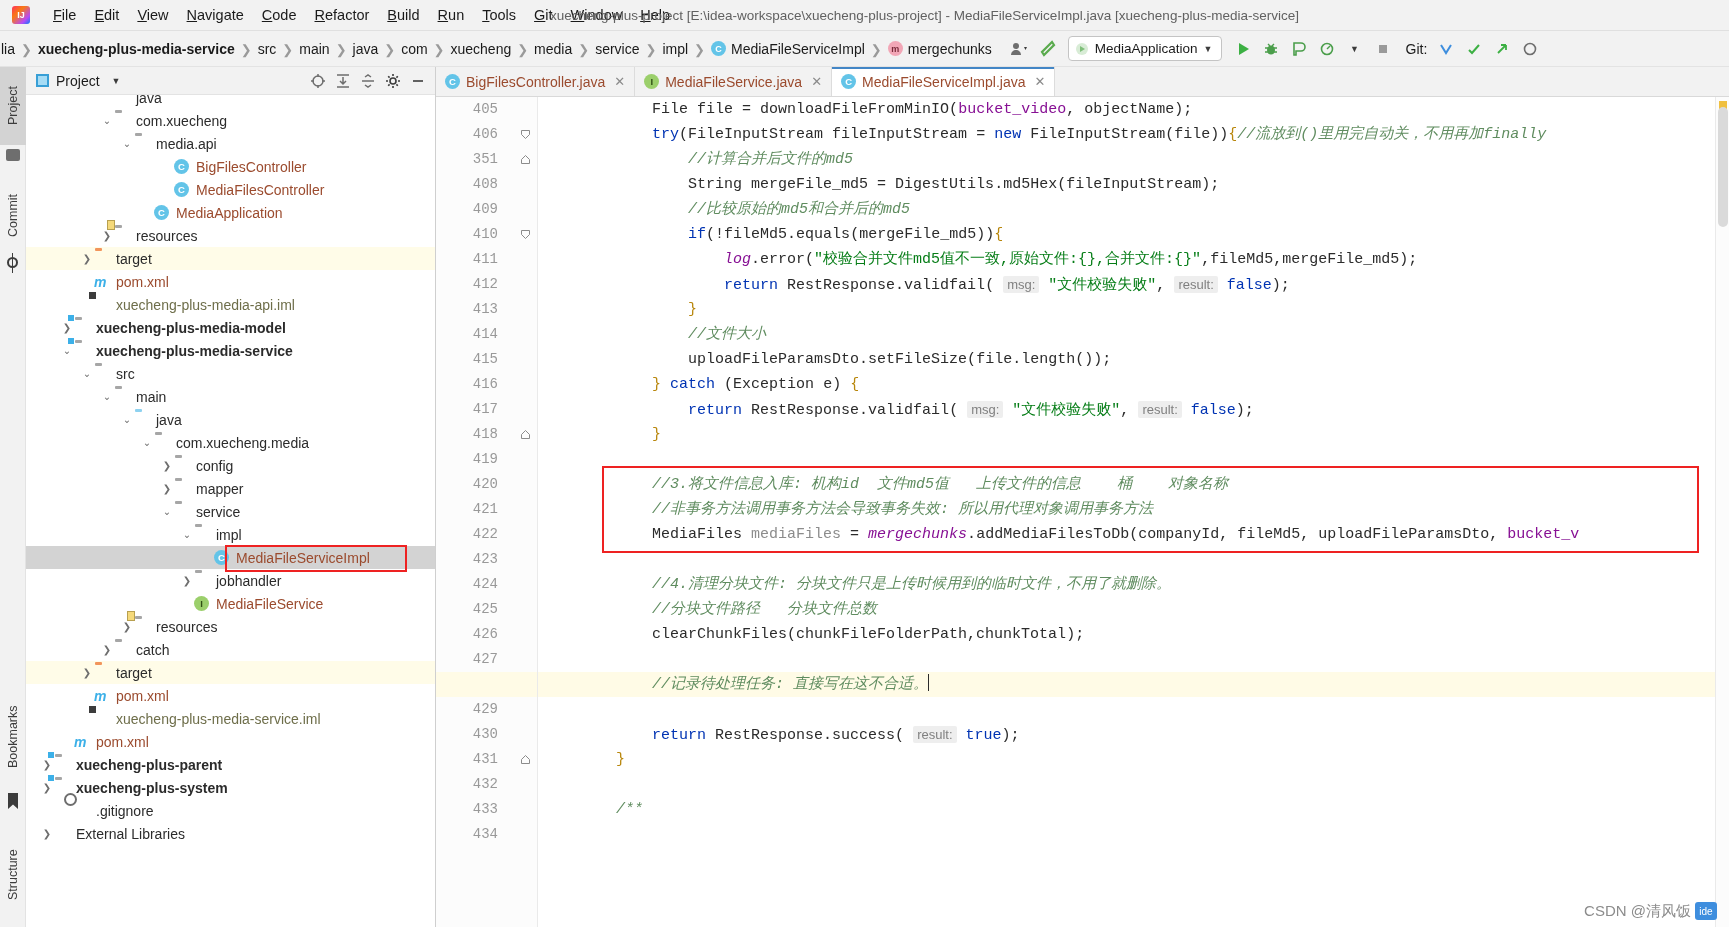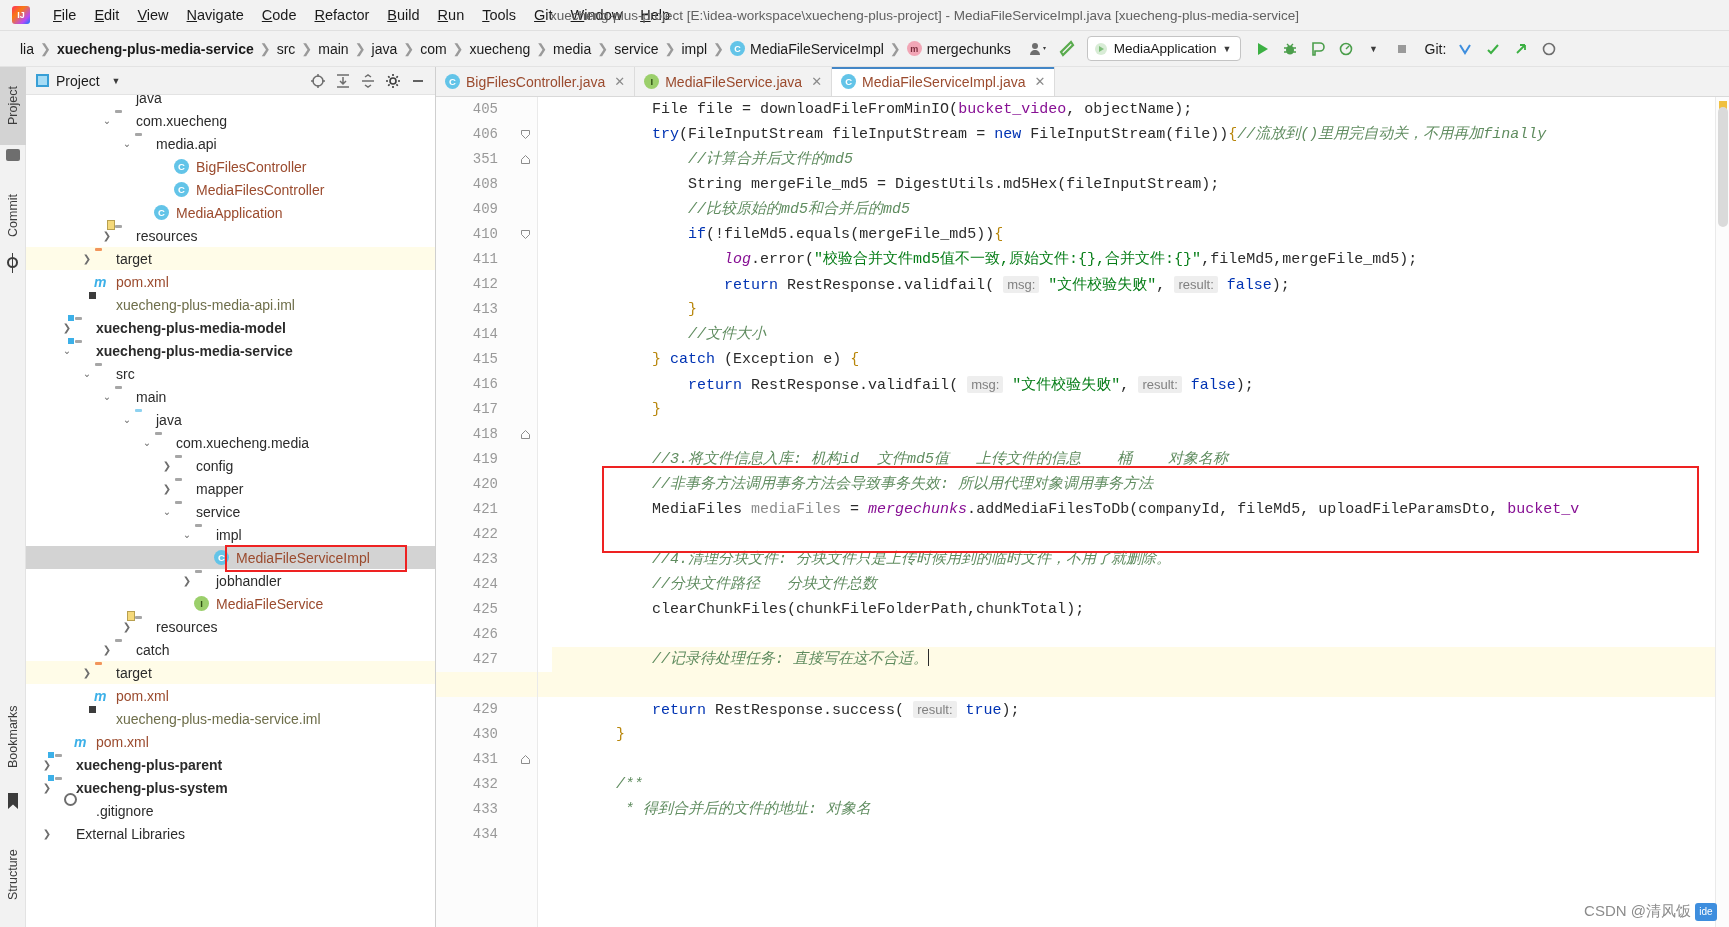--- a/index.html
+++ b/index.html
@@ -39,21 +39,21 @@
     font-size:13.5px; color:#616161; pointer-events:none;
   }
   #win-title-inner{ padding-left:120px; }
 
   
   #navrow {
     position:absolute; left:0; top:31px; width:1729px; height:36px;
     background:#f2f2f2; display:flex; align-items:center;
     border-bottom:1px solid #e3e3e3;
   }
-  #crumbs { display:flex; align-items:flex-start; padding-left:20px; }
+  #crumbs { display:flex; align-items:flex-end; padding-left:1px; }
   .crumb { font-size:14px; color:#1a1a1a; display:flex; align-items:center; white-space:nowrap;}
   .crumb.bold { font-weight:bold; }
   .crumb-sep { color:#9a9a9a; margin:0 6px; font-size:13px; }
   .crumb .cicon {
     width:15px; height:15px; border-radius:50%; margin-right:5px;
     display:inline-flex; align-items:center; justify-content:center;
     font-size:9px; color:#fff; font-weight:bold; flex:0 0 auto;
   }
   .cicon.cls { background:#63c4e8; }
   .cicon.mth { background:#f2a6b6; color:#7a2b3b; }
@@ -226,21 +226,21 @@
   #markerbar {
     position:absolute; right:0; top:30px; width:14px; bottom:0;
     background:#fcfcfc; border-left:1px solid #eaeaea;
   }
   #marker-warn { position:absolute; right:2px; top:4px; width:8px; height:8px; background:#f0c040;}
   #scroll-thumb { position:absolute; right:1px; top:10px; width:10px; height:120px; background:#dadada; border-radius:5px;}
 
   
   #watermark {
     position:absolute; right:12px; bottom:6px;
-    font-size:15px; color:#8c8c8c; display:flex; align-items:center; gap:4px;
+    font-size:15px; color:#8c8c8c; display:flex; align-items:flex-start; gap:4px;
   }
   #wm-badge{
     width:22px;height:18px;background:#3e8ede;border-radius:3px;color:#fff;
     font-size:10px; display:flex;align-items:center;justify-content:center;
   }
   .ico { display:block; }
 </style>
 </head>
 <body>
 
@@ -747,39 +747,39 @@
       <div class="cline">        <span class="plain">File</span> <span class="plain">file</span> = <span class="plain">downloadFileFromMinIO</span><span class="plain">(</span><span class="fld">bucket_video</span>, <span class="plain">objectName</span><span class="plain">)</span>;</div>
       <div class="cline">        <span class="kw">try</span><span class="plain">(</span><span class="plain">FileInputStream</span> <span class="plain">fileInputStream</span> = <span class="kw">new</span> <span class="plain">FileInputStream</span><span class="plain">(</span><span class="plain">file</span><span class="plain">)</span><span class="plain">)</span><span class="brace-y">{</span><span class="cmt">//流放到()里用完自动关，不用再加finally</span></div>
       <div class="cline">            <span class="cmt">//计算合并后文件的md5</span></div>
       <div class="cline">            <span class="plain">String</span> <span class="plain">mergeFile_md5</span> = <span class="plain">DigestUtils</span>.<span class="fn">md5Hex</span><span class="plain">(</span><span class="plain">fileInputStream</span><span class="plain">)</span>;</div>
       <div class="cline">            <span class="cmt">//比较原始的md5和合并后的md5</span></div>
       <div class="cline">            <span class="kw">if</span><span class="plain">(</span>!<span class="plain">fileMd5</span>.<span class="plain">equals</span><span class="plain">(</span><span class="plain">mergeFile_md5</span><span class="plain">)</span><span class="plain">)</span><span class="brace-y">{</span></div>
       <div class="cline">                <span class="stat">log</span>.<span class="plain">error</span><span class="plain">(</span><span class="str">"校验合并文件md5值不一致,原始文件:{},合并文件:{}"</span>,<span class="plain">fileMd5</span>,<span class="plain">mergeFile_md5</span><span class="plain">)</span>;</div>
       <div class="cline">                <span class="kw">return</span> <span class="plain">RestResponse</span>.<span class="fn">validfail</span><span class="plain">(</span> <span class="hint">msg:</span> <span class="str">"文件校验失败"</span>, <span class="hint">result:</span> <span class="kw">false</span><span class="plain">)</span>;</div>
       <div class="cline">            <span class="brace-y">}</span></div>
       <div class="cline">            <span class="cmt">//文件大小</span></div>
+      <div class="cline">            <span class="plain">uploadFileParamsDto</span>.<span class="plain">setFileSize</span><span class="plain">(</span><span class="plain">file</span>.<span class="plain">length</span><span class="plain">(</span><span class="plain">)</span><span class="plain">)</span>;</div>
       <div class="cline">        <span class="brace-y">}</span> <span class="kw">catch</span> <span class="plain">(</span><span class="plain">Exception</span> <span class="plain">e</span><span class="plain">)</span> <span class="brace-y">{</span></div>
       <div class="cline">            <span class="kw">return</span> <span class="plain">RestResponse</span>.<span class="fn">validfail</span><span class="plain">(</span> <span class="hint">msg:</span> <span class="str">"文件校验失败"</span>, <span class="hint">result:</span> <span class="kw">false</span><span class="plain">)</span>;</div>
       <div class="cline">        <span class="brace-y">}</span></div>
       <div class="cline"></div>
       <div class="cline">        <span class="cmt">//3.将文件信息入库: 机构id  文件md5值   上传文件的信息    桶    对象名称</span></div>
       <div class="cline">        <span class="cmt">//非事务方法调用事务方法会导致事务失效: 所以用代理对象调用事务方法</span></div>
       <div class="cline">        <span class="plain">MediaFiles</span> <span class="loc">mediaFiles</span> = <span class="stat">mergechunks</span>.<span class="plain">addMediaFilesToDb</span><span class="plain">(</span><span class="plain">companyId</span>, <span class="plain">fileMd5</span>, <span class="plain">uploadFileParamsDto</span>, <span class="fld">bucket_v</span></div>
       <div class="cline"></div>
       <div class="cline">        <span class="cmt">//4.清理分块文件: 分块文件只是上传时候用到的临时文件，不用了就删除。</span></div>
       <div class="cline">        <span class="cmt">//分块文件路径   分块文件总数</span></div>
       <div class="cline">        <span class="plain">clearChunkFiles</span><span class="plain">(</span><span class="plain">chunkFileFolderPath</span>,<span class="plain">chunkTotal</span><span class="plain">)</span>;</div>
       <div class="cline"></div>
       <div class="cline hl">        <span class="cmt">//记录待处理任务: 直接写在这不合适。</span><span id="caret"></span></div>
       <div class="cline"></div>
       <div class="cline">        <span class="kw">return</span> <span class="plain">RestResponse</span>.<span class="fn">success</span><span class="plain">(</span> <span class="hint">result:</span> <span class="kw">true</span><span class="plain">)</span>;</div>
       <div class="cline">    <span class="brace-y">}</span></div>
       <div class="cline"></div>
       <div class="cline">    <span class="cmt">/**</span></div>
-      <div class="cline">     <span class="cmt">* 得到合并后的文件的地址: 对象名</span></div>
     </div>
   <div id="markerbar">
     <div id="marker-warn"></div>
     <div id="scroll-thumb"></div>
   </div>
   <div id="redbox-code" style="left: 166px; top: 399px; width: 1097px; height: 87px; border-color: rgb(238, 34, 34);"></div>
 </div>
 
 <div id="watermark">
   <span>CSDN @清风饭</span>

